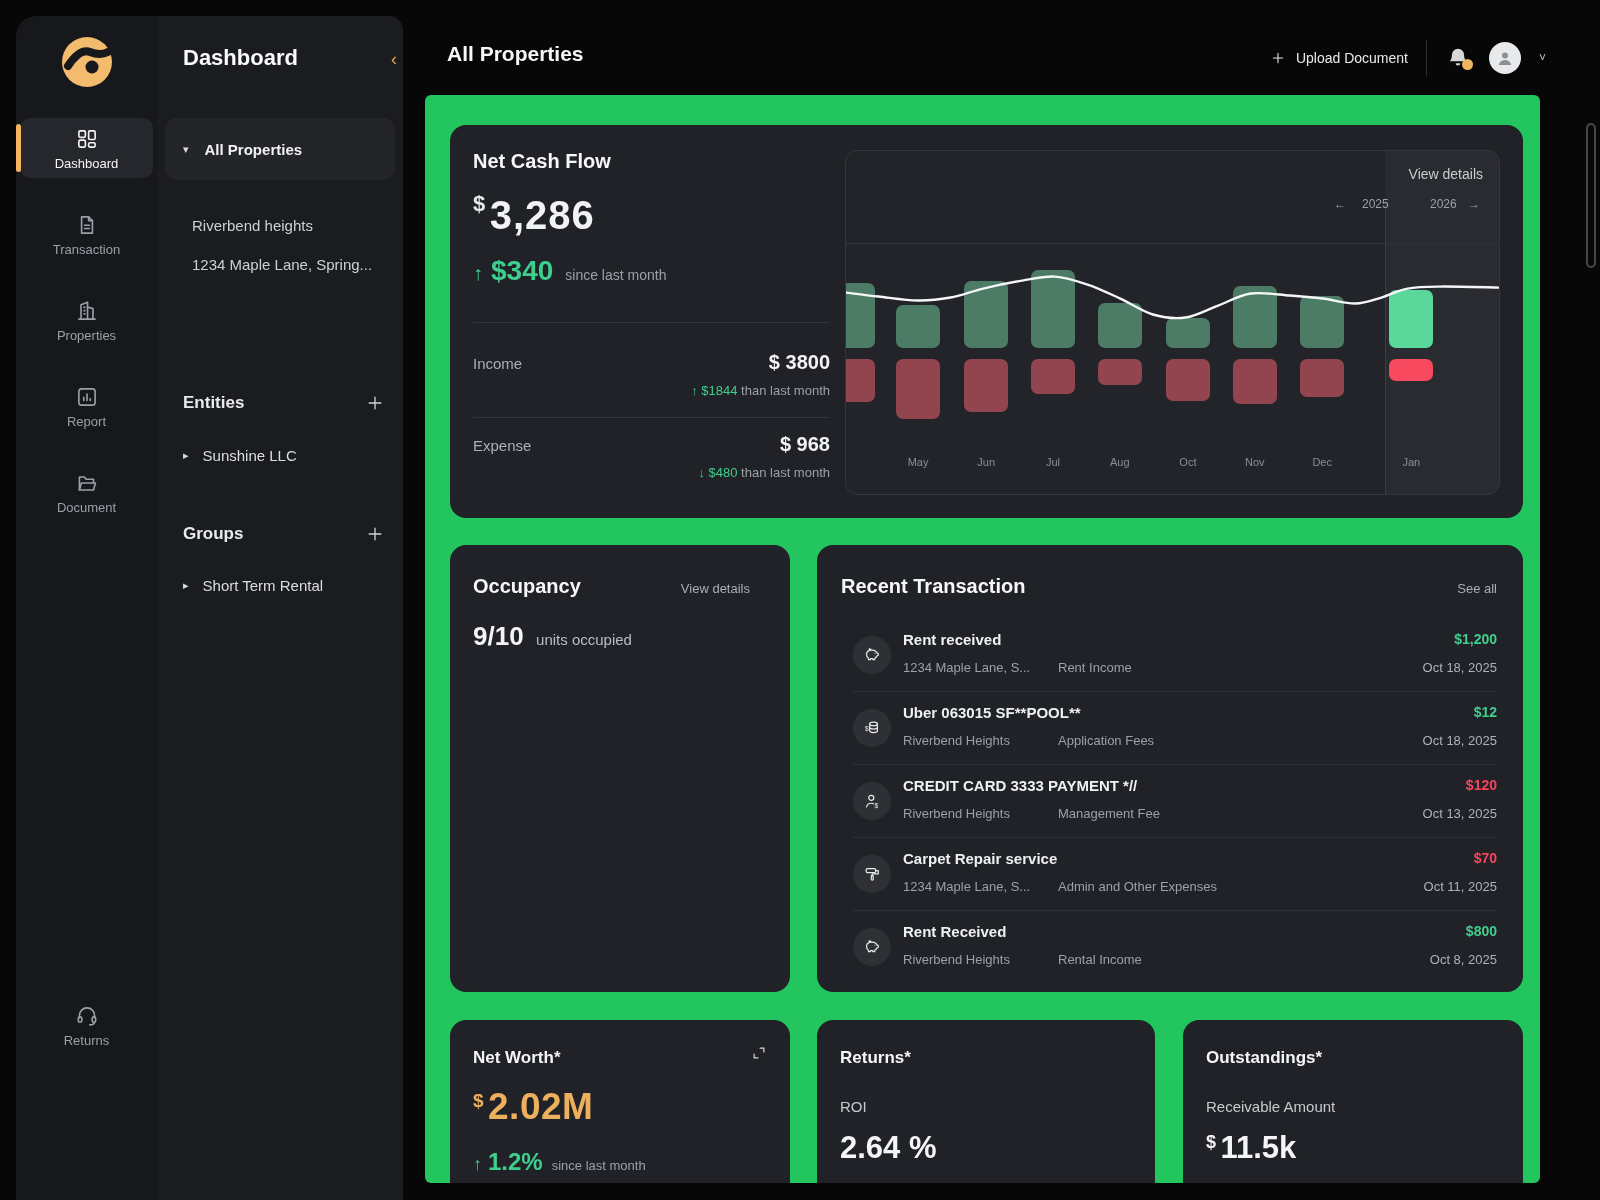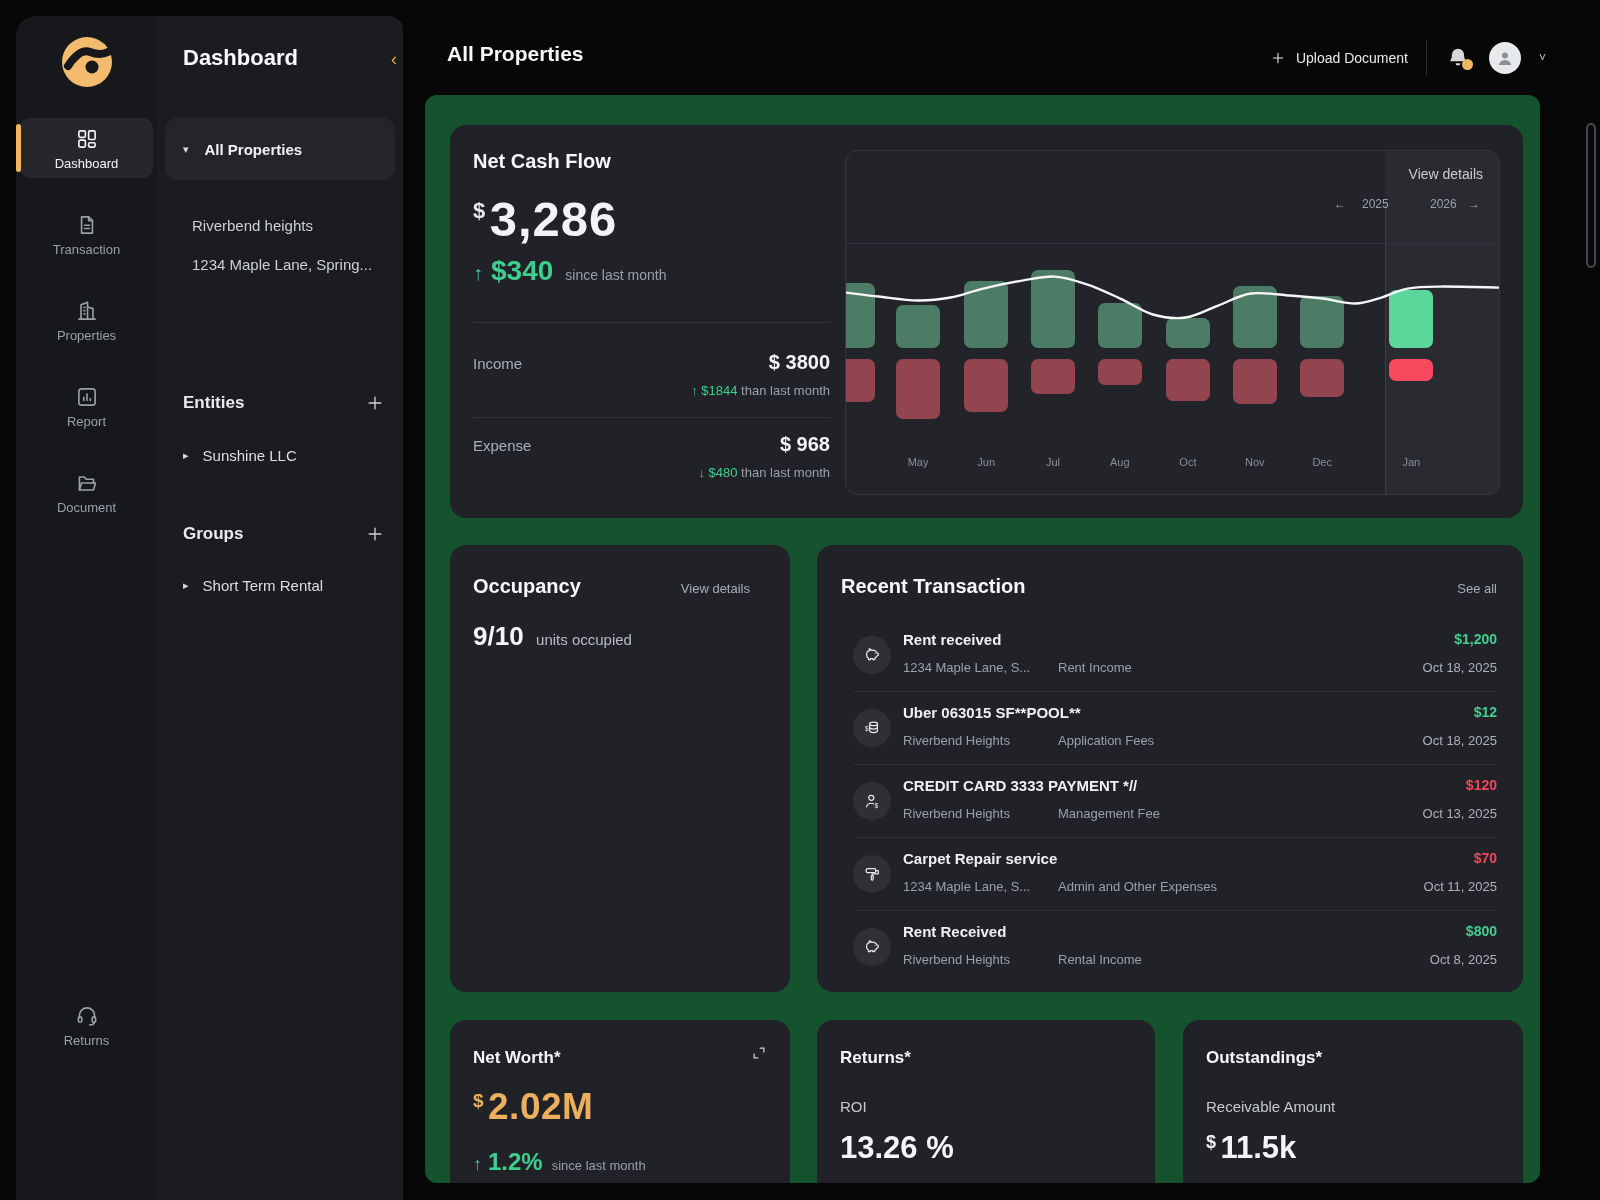--- a/index.html
+++ b/index.html
@@ -55,31 +55,31 @@
   .bell-wrap svg { width:100%; height:100%; }
   .bell-dot { position:absolute; right:-2px; bottom:1px; width:11px; height:11px; border-radius:50%;
     background:#eeb75f; }
   .avatar { width:32px; height:32px; border-radius:50%; background:#e8e9eb; display:flex;
     align-items:center; justify-content:center; cursor:pointer; }
   .avatar svg { width:20px; height:20px; fill:#8b9097; }
   .avatar-caret { color:#b6b9bf; font-size:12px; cursor:pointer; }
 
   
   .wrapper { position:absolute; left:425px; top:95px; width:1115px; height:1088px;
-    background:#14532d; border-radius:12px; overflow:hidden; z-index:1; }
+    background:#22c55e; border-radius:6px; overflow:hidden; z-index:1; }
   .card { position:absolute; background:#212227; border-radius:16px; }
   .card-title { font-size:20px; font-weight:700; color:#f6f7f9; }
   .link-muted { font-size:13px; color:#a9aeb5; cursor:pointer; }
 
   
   .ncf { left:25px; top:30px; width:1073px; height:393px; }
   .ncf-title { position:absolute; left:23px; top:25px; }
   .ncf-big { position:absolute; left:23px; top:66px; }
   .ncf-big .cur { font-size:22px; font-weight:600; vertical-align:18px; color:#e7e9ec; }
-  .ncf-big .val { font-size:49px; font-weight:700; letter-spacing:1px; color:#f2f3f5; }
+  .ncf-big .val { font-size:40px; font-weight:700; letter-spacing:1px; color:#f2f3f5; }
   .ncf-delta { position:absolute; left:23px; top:130px; display:flex; align-items:baseline; gap:8px; }
   .ncf-delta .arr { color:#3ecf8e; font-size:20px; }
   .ncf-delta .amt { color:#3ecf8e; font-size:28px; font-weight:600; }
   .ncf-delta .note { color:#9aa0a8; font-size:14px; margin-left:4px; }
   .ncf-hr { position:absolute; left:23px; width:357px; height:1px; background:#32343a; }
   .flow-row { position:absolute; left:23px; width:357px; }
   .flow-row .lbl { position:absolute; left:0; top:0; font-size:15px; color:#aab0b6; }
   .flow-row .val { position:absolute; right:0; top:-4px; font-size:20px; font-weight:600; color:#f2f3f5; }
   .flow-row .sub { position:absolute; right:0; top:28px; font-size:13px; white-space:nowrap; }
   .flow-row .sub .g { color:#3ecf8e; }
@@ -467,21 +467,21 @@
       <span class="arr">↑</span>
       <span class="amt">1.2%</span>
       <span class="note">since last month</span>
     </div>
   </section>
 
   <section class="card stat stat-returns">
     <div class="stat-title">Returns*</div>
     <div class="stat-metric">ROI</div>
     <div class="stat-metric2">
-      <span class="val">13.26 %</span>
+      <span class="val">2.64 %</span>
     </div>
   </section>
 
   <section class="card stat stat-outs">
     <div class="stat-title">Outstandings*</div>
     <div class="stat-metric">Receivable Amount</div>
     <div class="stat-metric2">
       <span class="cur">$</span>
       <span class="val">11.5k</span>
     </div>

